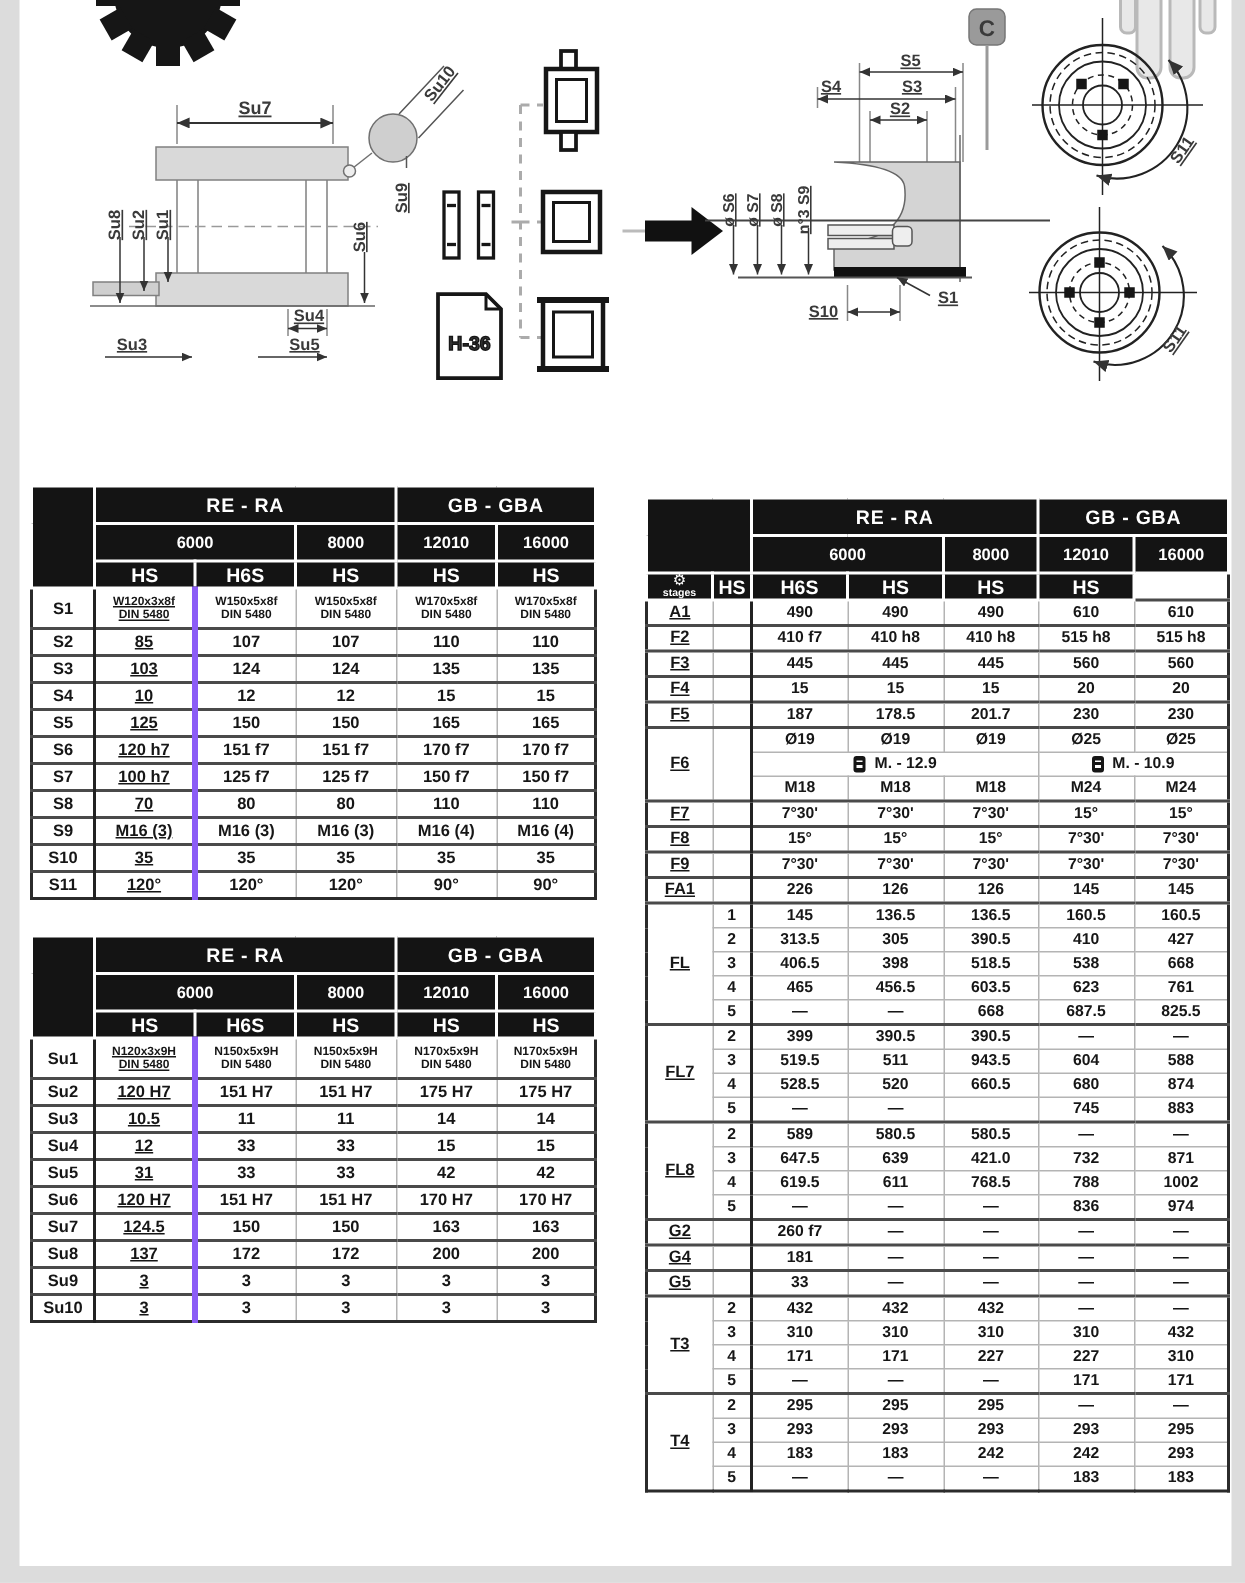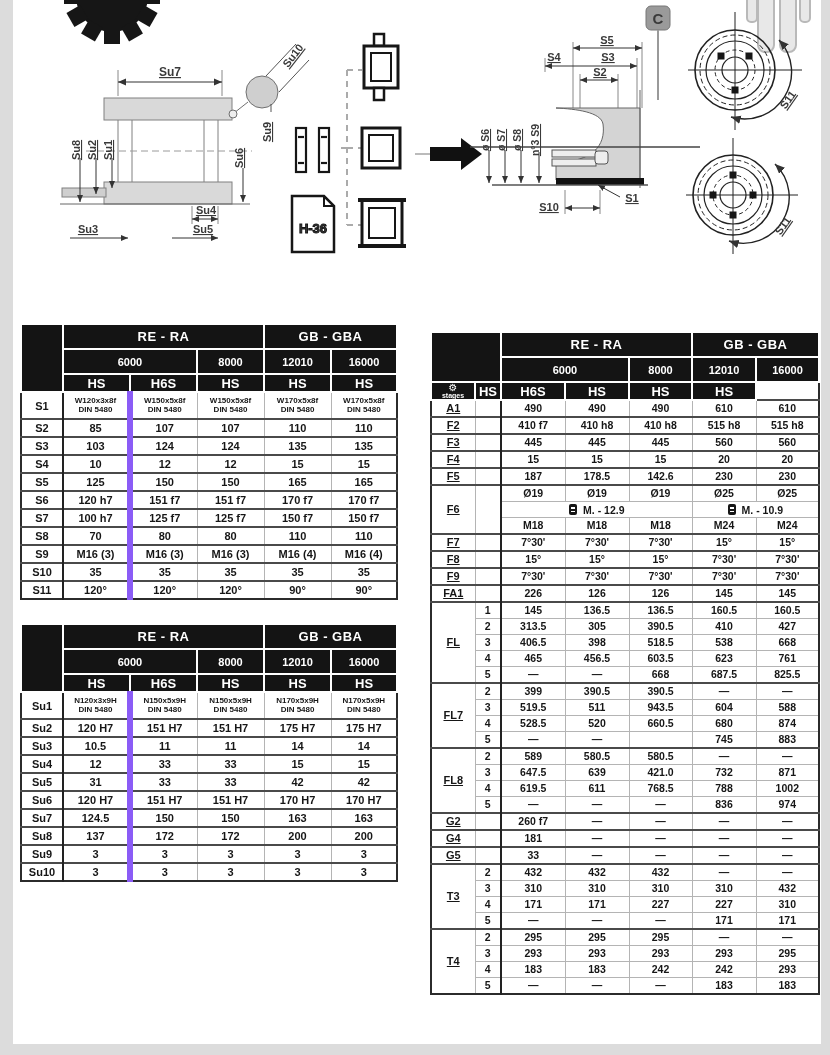--- a/index.html
+++ b/index.html
@@ -26,21 +26,21 @@
   .stg-lab{display:block;font-size:7px;line-height:7px;}
   table.dt td{border:1px solid #b4b4b4;text-align:center;font-weight:bold;background:#fff;
               overflow:hidden;padding:0 2px;}
   .t-left td{height:16px;font-size:11px;}
   .t-main td{height:15px;font-size:10.5px;line-height:13px;}
   td.lbl,td.stg{background:#f7d6a8;}
   .t-left td.lbl{border-right:2px solid #222;font-size:11px;}
   .t-main td.lbl{font-size:11px;text-decoration:underline;}
   .t-main td.stg{border-right:2px solid #222;font-size:10.5px;}
   td.sh{background:#e4e4e4;}
-  .t-left td.c0{border-right:6px solid #8b5cf6;}
+  .t-left td.c0{border-right:4px solid #8b5cf6;text-decoration:underline;}
   tr.gstart td{border-top:2px solid #4a4a4a;}
   tr.tworow td.v{font-size:8px;line-height:8.5px;height:25px;white-space:pre-line;}
   td.merged{background:#fff;}
   td.mdiv{border-right:3px solid #111;}
   .bolt-icon{display:inline-block;width:8px;height:11px;background:#161616;border-radius:2px;
              margin-right:6px;position:relative;vertical-align:middle;}
   .bolt-icon::before,.bolt-icon::after{content:"";position:absolute;left:2px;right:2px;height:1.5px;background:#fff;}
   .bolt-icon::before{top:3px;}
   .bolt-icon::after{top:6.5px;}
   .mtxt{vertical-align:middle;}
@@ -543,21 +543,21 @@
             <td class="v c1">15</td>
             <td class="v c2 sh">15</td>
             <td class="v c3">20</td>
             <td class="v c4 sh">20</td>
           </tr>
           <tr class="gstart">
             <td class="lbl">F5</td>
             <td class="stg"></td>
             <td class="v c0">187</td>
             <td class="v c1">178.5</td>
-            <td class="v c2 sh">142.6</td>
+            <td class="v c2 sh">201.7</td>
             <td class="v c3">230</td>
             <td class="v c4 sh">230</td>
           </tr>
           <tr class="gstart">
             <td class="lbl" rowspan="3">F6</td>
             <td class="stg" rowspan="3"></td>
             <td class="v c0">Ø19</td>
             <td class="v c1">Ø19</td>
             <td class="v c2 sh">Ø19</td>
             <td class="v c3">Ø25</td>

